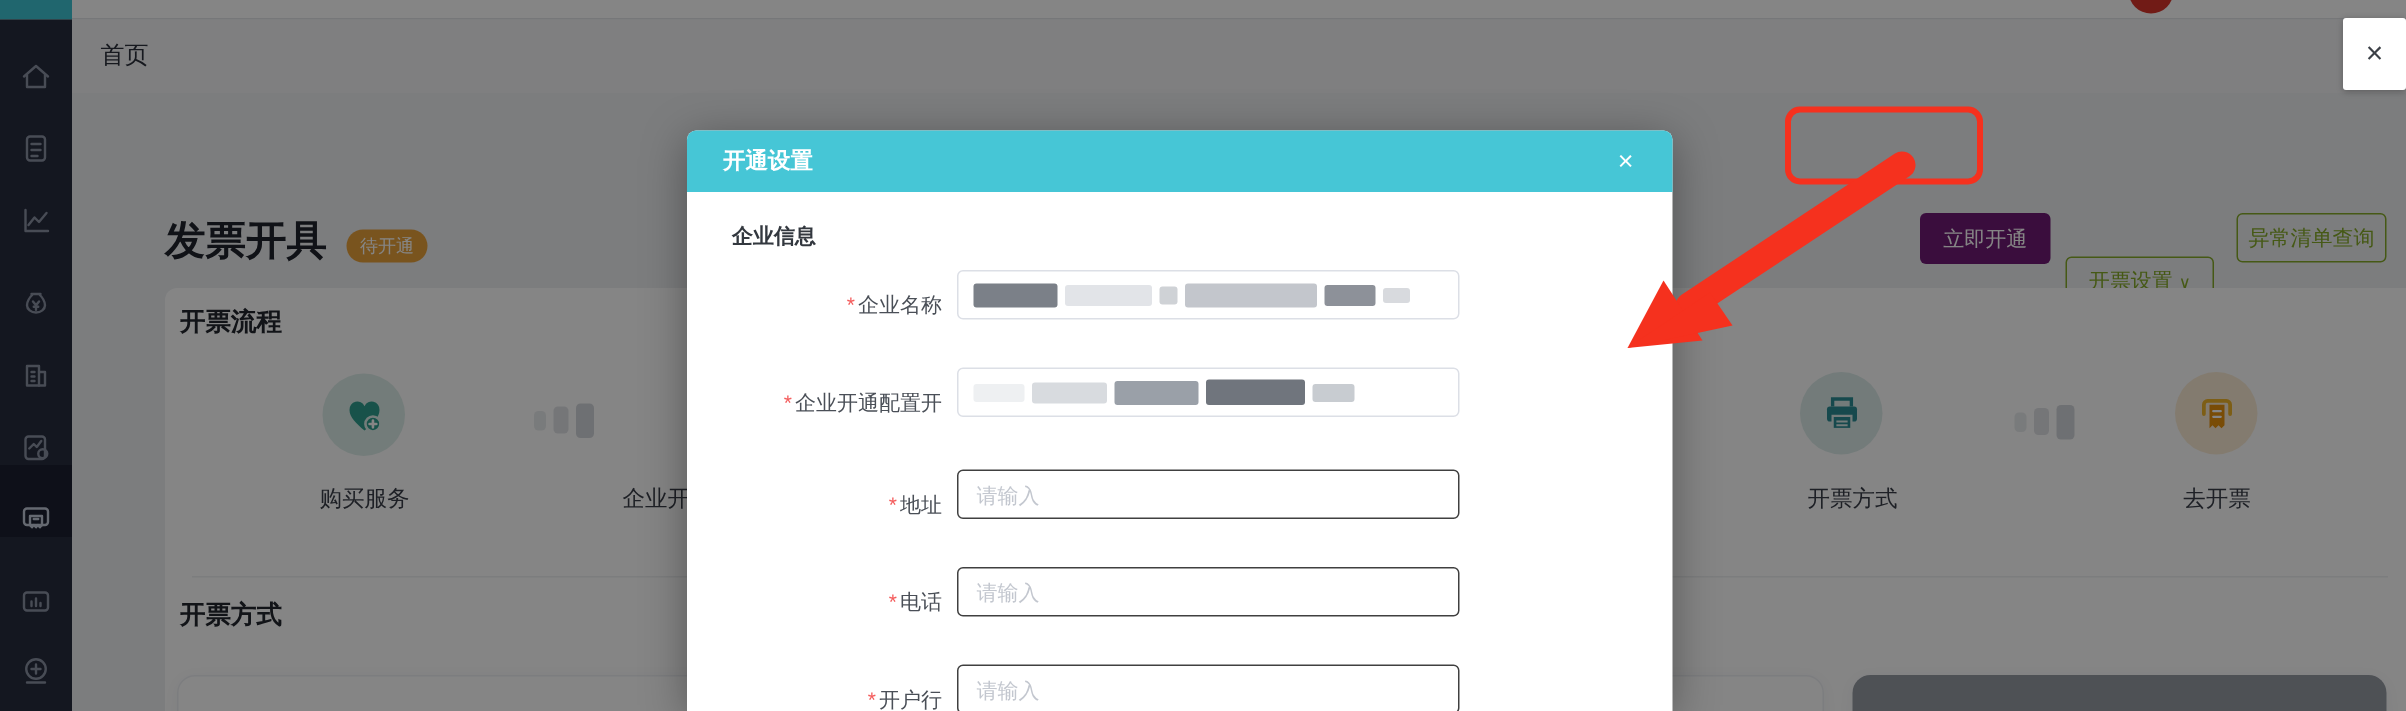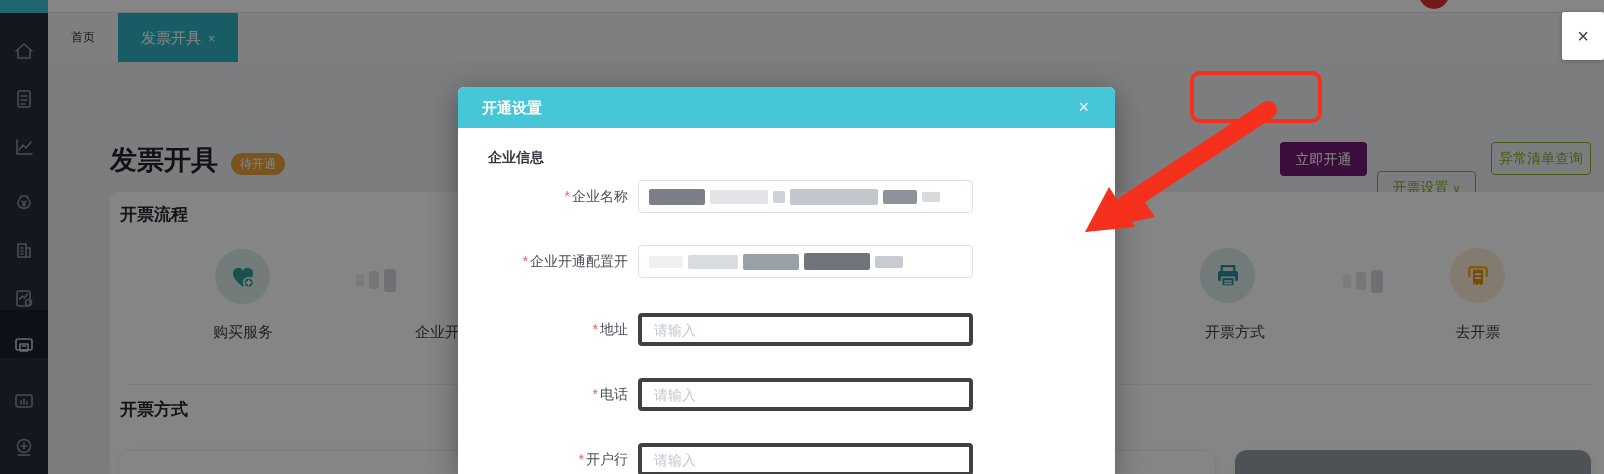--- a/index.html
+++ b/index.html
@@ -13,21 +13,21 @@
 
   
   .sidebar{position:absolute;left:0;top:13px;width:48px;height:461px;background:#272d3e;}
   .side-active-bg{position:absolute;left:0;top:297px;width:48px;height:48px;background:#1b2030;}
   .side-ic{position:absolute;left:13px;width:22px;height:22px;color:#8b92a4;}
   .side-ic svg{display:block;width:22px;height:22px;}
   .side-ic.active{color:#c2c9d8;}
 
   
   .tabbar{position:absolute;left:48px;top:13px;width:1556px;height:49px;background:#f3f4f6;}
-  .tab-home{position:absolute;left:48px;top:13px;width:70px;height:49px;line-height:49px;text-align:center;font-size:12px;color:#2c313c;}
+  .tab-home{position:absolute;left:48px;top:13px;width:70px;height:49px;line-height:49px;text-align:center;font-size:16px;color:#2c313c;}
   .tab-active{position:absolute;left:118px;top:13px;width:120px;height:49px;line-height:49px;text-align:center;font-size:15px;color:#fff;background:#2fb3c4;}
   .tab-active .x{font-size:12px;opacity:.92;margin-left:7px;}
 
   
   .main{position:absolute;left:48px;top:62px;width:1556px;height:412px;background:#edeff2;}
   .page-title{position:absolute;left:62px;top:80px;font-size:27px;font-weight:bold;color:#20242c;}
   .badge{position:absolute;left:183px;top:91px;height:22px;line-height:22px;padding:0 9px;background:#e9a23b;color:#fff;font-size:12px;border-radius:11px;}
   .btn{position:absolute;font-size:14px;border-radius:4px;text-align:center;cursor:pointer;}
   .btn-primary{left:1232px;top:80px;width:87px;height:34px;line-height:34px;background:#701a75;color:#fff;}
   .btn-outline{border:1px solid #86ab2a;color:#86ab2a;background:transparent;}
@@ -52,24 +52,24 @@
 
   
   .dim{position:absolute;inset:0;background:rgba(0,0,0,0.48);z-index:40;}
 
   
   .modal{position:absolute;left:458px;top:87px;width:657px;height:387px;background:#fff;border-radius:6px 6px 0 0;z-index:60;box-shadow:0 6px 30px rgba(0,0,0,.35);padding-left:12px;}
   .modal-header{position:absolute;left:0;top:0;width:100%;height:41px;background:#46c6d6;border-radius:6px 6px 0 0;}
   .modal-title{position:absolute;left:24px;top:0;line-height:41px;font-size:15px;font-weight:bold;color:#fff;}
   .modal-close{position:absolute;right:26px;top:0;line-height:41px;font-size:18px;color:#fff;cursor:pointer;}
   .modal-sec{position:absolute;left:30px;top:62px;font-size:14px;font-weight:bold;color:#33383f;text-align:center;}
-  .frow{position:absolute;left:40px;width:590px;height:33px;display:flex;align-items:center;}
+  .frow{position:absolute;left:40px;width:590px;height:33px;display:flex;align-items:flex-end;}
   .flabel{flex:0 0 140px;text-align:right;padding-right:10px;font-size:14px;color:#4a4f57;white-space:nowrap;}
   .req{color:#f45c5c;margin-right:2px;}
-  .finput{flex:0 0 335px;height:33px;border:4px solid #404040;border-radius:4px;font-size:14px;padding:0 12px;color:#333;outline:none;background:#fff;}
+  .finput{flex:0 0 335px;height:33px;border:1px solid #404040;border-radius:4px;font-size:14px;padding:0 12px;color:#333;outline:none;background:#fff;}
   .finput::placeholder{color:#c3c7cf;}
   .fbox{flex:0 0 335px;height:33px;border:1px solid #dcdfe6;border-radius:4px;display:flex;align-items:center;padding:0 10px;gap:5px;overflow:hidden;}
   .rb{display:block;border-radius:2px;}
 
   
   .anno-box{position:absolute;left:1190px;top:71px;width:132px;height:52px;border:4px solid #f5311e;border-radius:10px;z-index:70;}
   .anno-arrow{position:absolute;left:1060px;top:95px;width:260px;height:160px;z-index:70;}
   .win-close{position:absolute;left:1562px;top:12px;width:42px;height:48px;background:#fff;border-radius:2px;z-index:70;box-shadow:0 1px 4px rgba(0,0,0,.25);
              display:flex;align-items:center;justify-content:center;font-size:20px;color:#3c4047;cursor:pointer;}
 </style>
@@ -77,23 +77,20 @@
 <body>
 
 <div class="app">
 
   <div class="top-strip"></div>
   <div class="logo"></div>
   <div class="emblem"></div>
 
   <div class="tabbar"></div>
   <div class="tab-home">首页</div>
-  <div class="tab-active">
-    <span>发票开具</span><span class="x">×</span>
-  </div>
 
   <div class="sidebar">
     <div class="side-active-bg"></div>
     <span class="side-ic" style="top:27px">
       <svg viewBox="0 0 22 22" fill="none" stroke="currentColor" stroke-width="1.6" stroke-linecap="round" stroke-linejoin="round">
           <path d="M3 11 L11 4 L19 11"></path>
           <path d="M5 10 V18 H17 V10"></path>
         </svg>
       </span>
     <span class="side-ic" style="top:75px">

